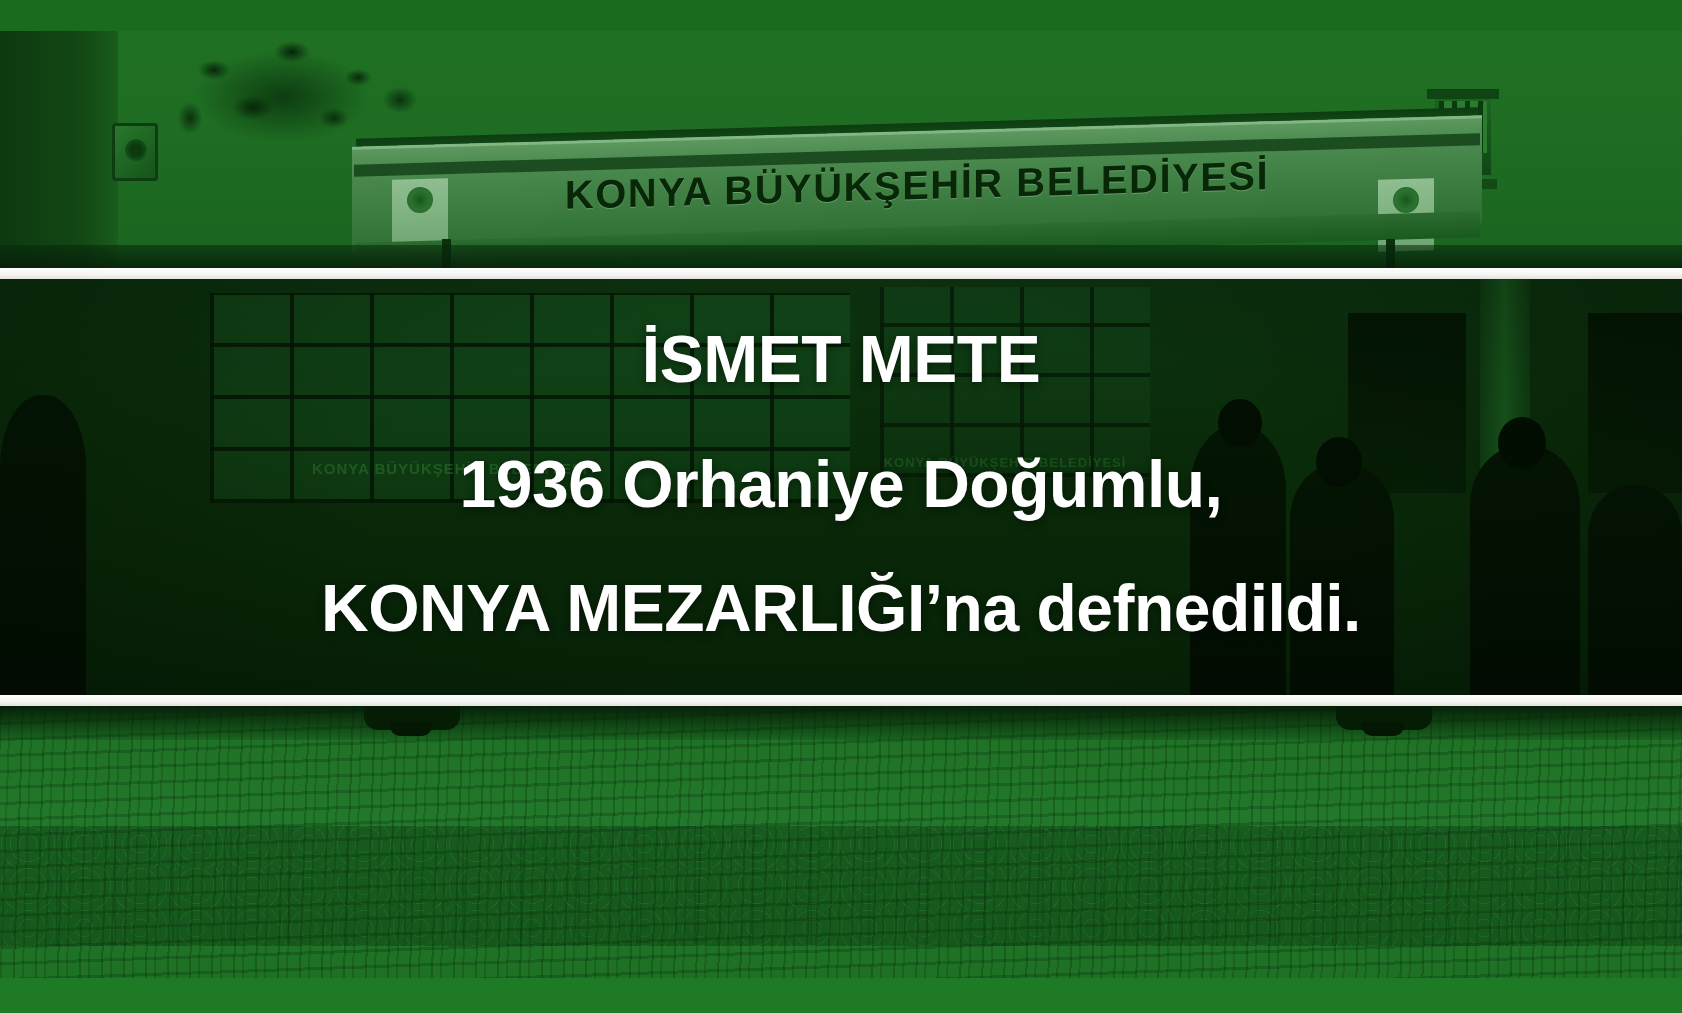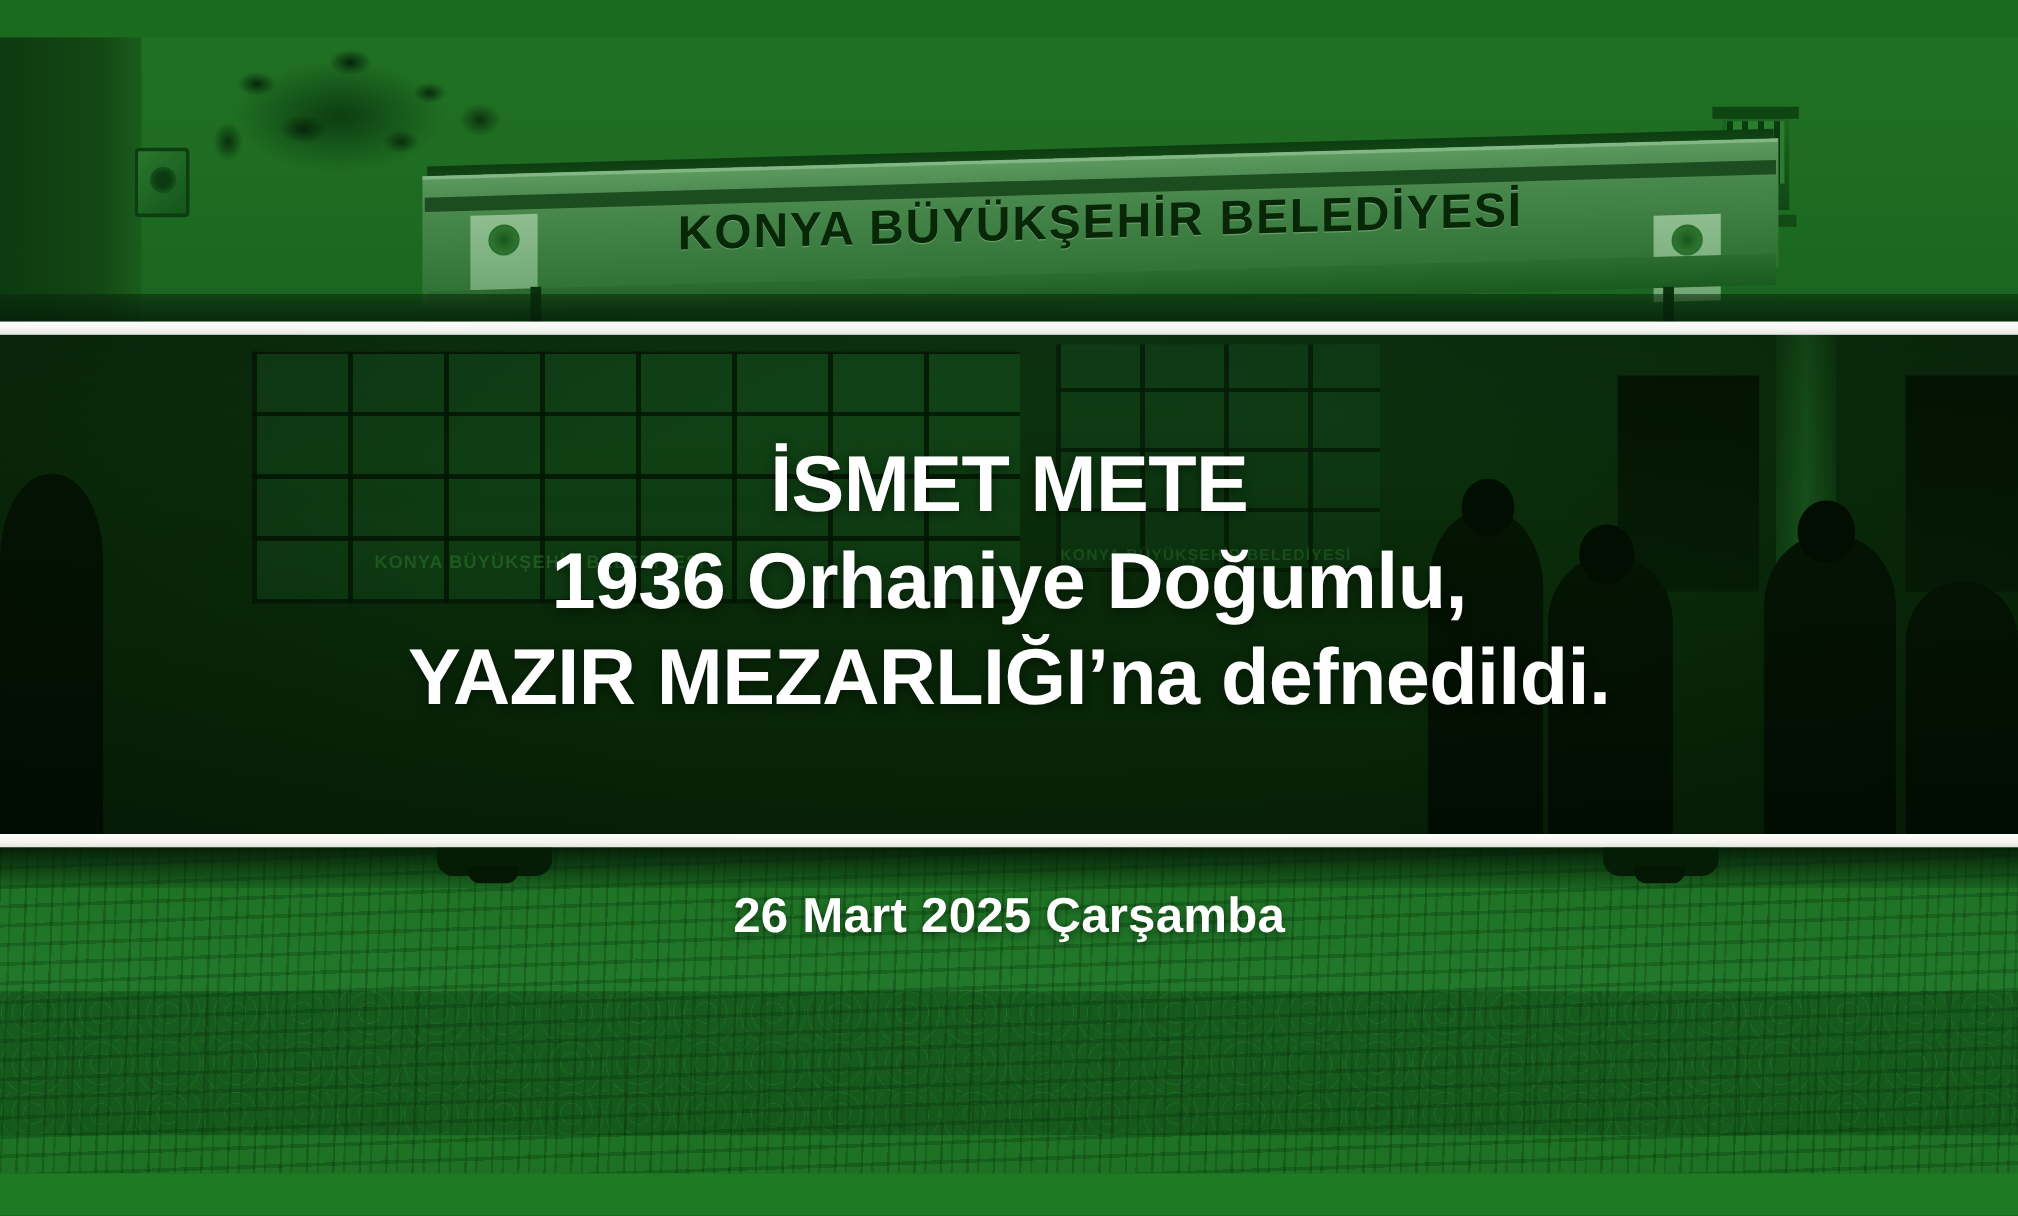--- a/index.html
+++ b/index.html
@@ -237,20 +237,21 @@
     display:flex; align-items:center; justify-content:center;
     opacity:.42; white-space:nowrap;
   }
 
   .headline {
     position:absolute; left:0; top:0; width:1682px; height:416px;
     display:flex; flex-direction:column;
     align-items:center; justify-content:center;
     z-index:3;
     padding-bottom:6px;
+    gap:44px;
   }
   .headline .ln {
     color:#ffffff;
     font-family:"Liberation Sans", sans-serif;
     font-weight:bold;
     font-size:66px;
     line-height:1.22;
     letter-spacing:-0.5px;
     text-align:center;
     white-space:nowrap;
@@ -370,33 +371,30 @@
     <div class="bm-person p3"></div>
     <div class="bm-head h3"></div>
     <div class="bm-person p4"></div>
     <div class="bm-head h4"></div>
     <div class="bm-person p5"></div>
     <div class="bm-vignette"></div>
 
     <div class="headline">
       <div class="ln">İSMET METE</div>
       <div class="ln">1936 Orhaniye Doğumlu,</div>
-      <div class="ln">YAZIR MEZARLIĞI’na defnedildi.</div>
+      <div class="ln">KONYA MEZARLIĞI’na defnedildi.</div>
     </div>
   </div>
 
   <div class="divider divider-2"></div>
 
   <div class="band-bot">
     <div class="bb-floor"></div>
     <div class="bb-motifs"></div>
     <div class="bb-shadow"></div>
     <div class="bb-wheelL"></div>
     <div class="bb-wheelR"></div>
   </div>
 
-  <div class="dateline">
-    <div class="dt">26 Mart 2025 Çarşamba</div>
-  </div>
 
   <div class="strip-bottom"></div>
 
 </div>
 
 </body></html>

